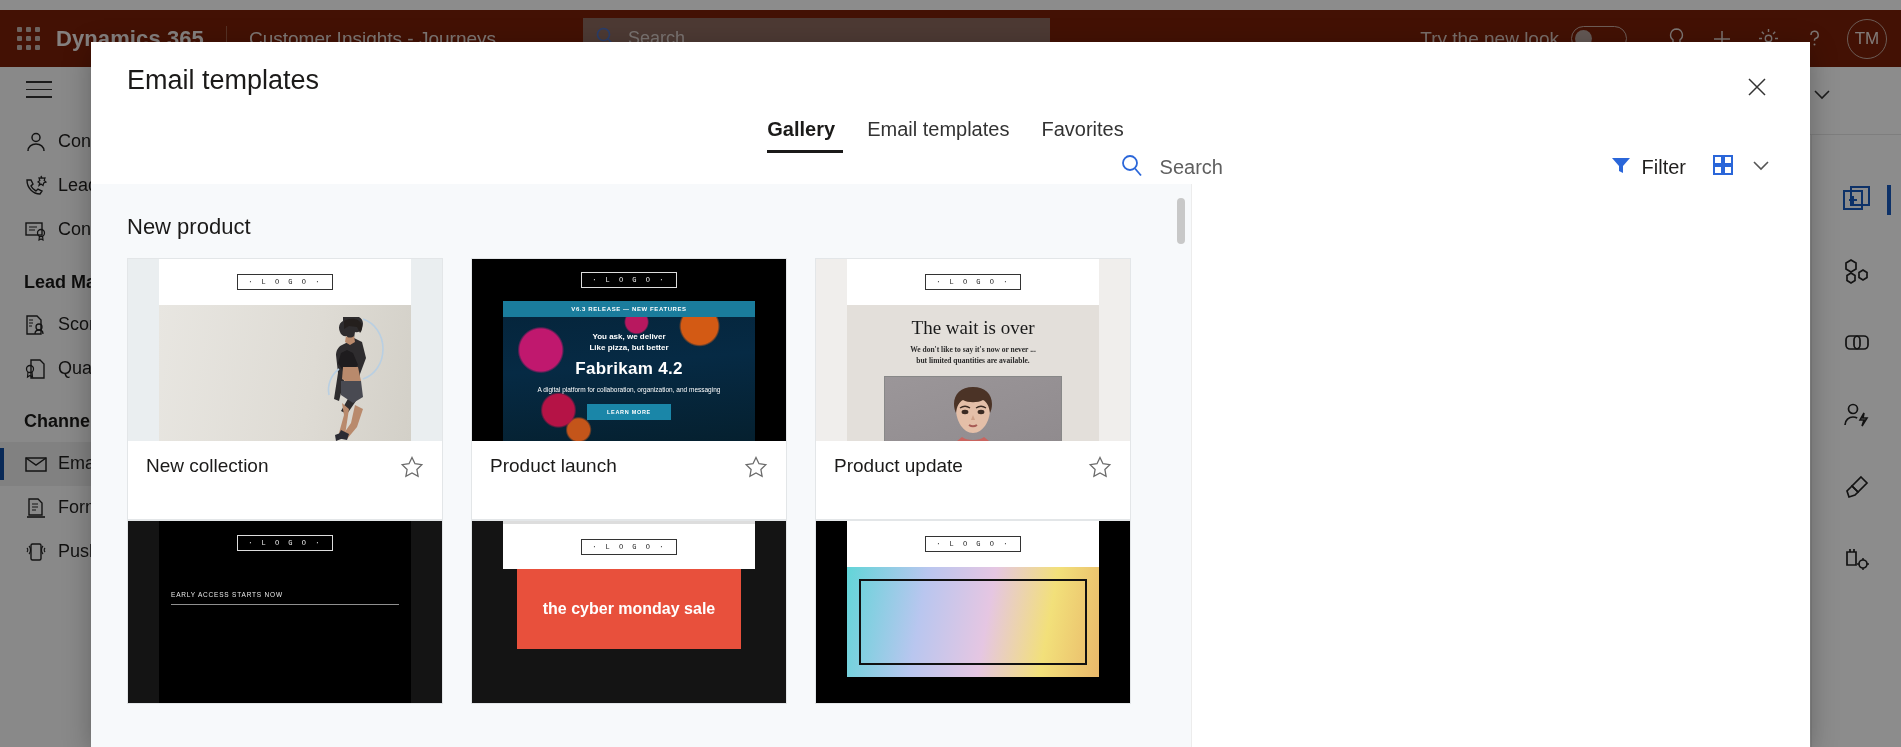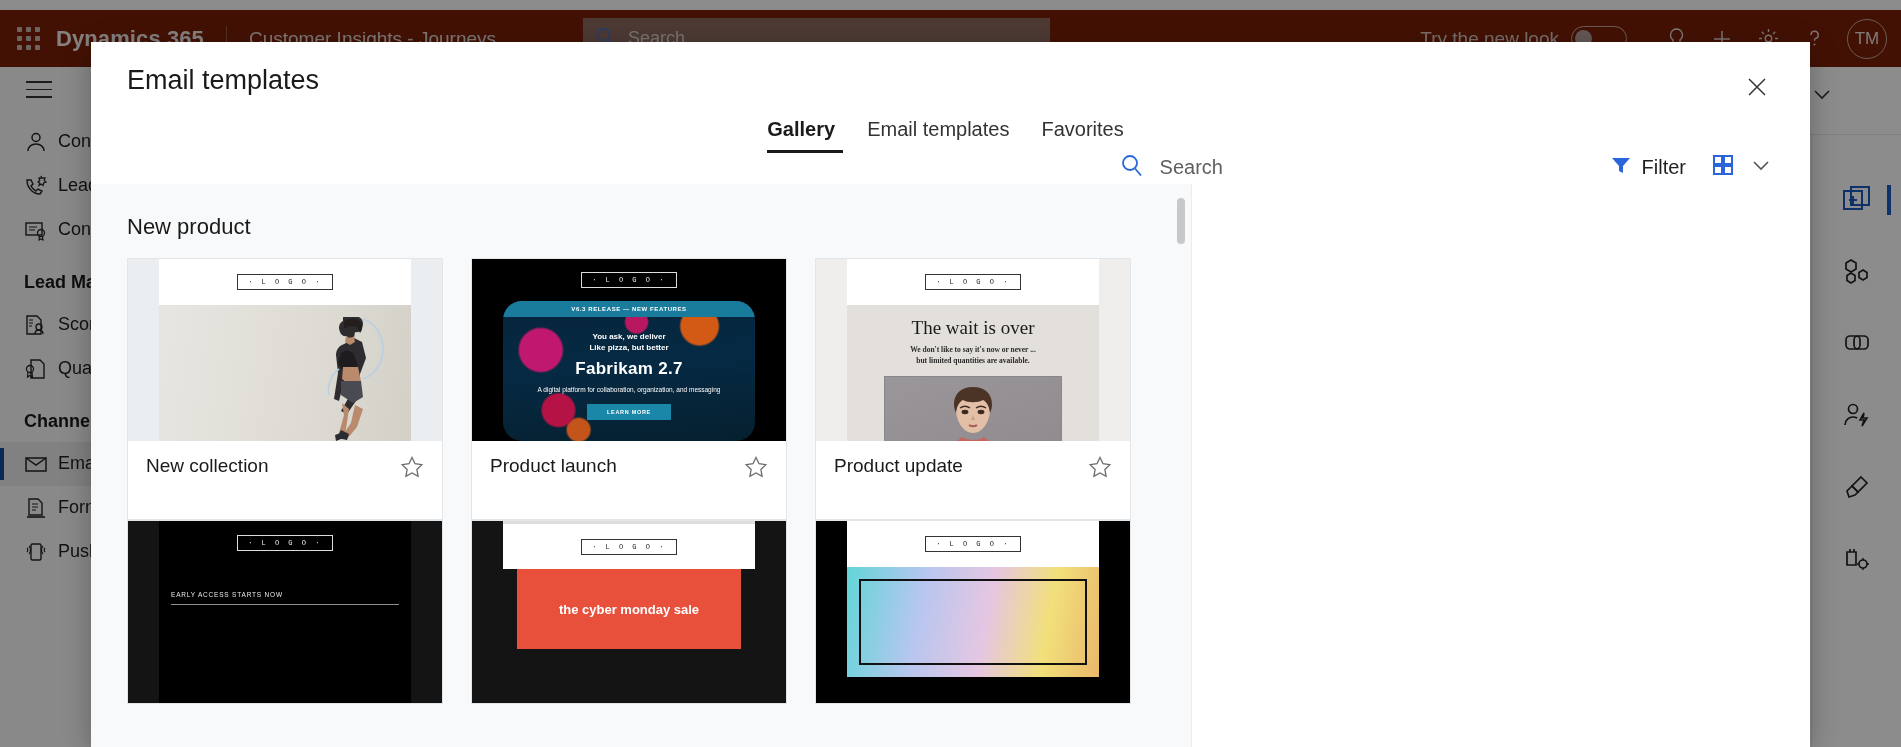--- a/index.html
+++ b/index.html
@@ -222,21 +222,20 @@
   .th2 { width: 100%; height: 100%; background: #000; }
   .th2-top { height: 42px; display: flex; align-items: center; justify-content: center; }
   .th2-body {
     margin: 0 31px; height: 140px; position: relative; overflow: hidden;
     background: radial-gradient(circle at 15% 35%, #c0186e 0 9%, transparent 10%),
                 radial-gradient(circle at 78% 18%, #d35a14 0 8%, transparent 9%),
                 radial-gradient(circle at 53% 15%, #b8185f 0 6%, transparent 7%),
                 radial-gradient(circle at 22% 78%, #b51346 0 7%, transparent 8%),
                 radial-gradient(circle at 30% 92%, #c4551a 0 5%, transparent 6%),
                 linear-gradient(175deg,#05243a 0%,#062a44 45%,#05202f 100%);
-    border-radius: 19px;
   }
   .th2-ribbon {
     height: 16px; background: #1a7c9c; color: #fff; font-size: 6px;
     letter-spacing: .6px; display: flex; align-items: center; justify-content: center;
     font-weight: bold;
   }
   .th2-c { text-align: center; color: #fff; padding-top: 14px; }
   .th2-l1 { font-size: 8px; font-weight: bold; line-height: 11px; }
   .th2-l2 { font-size: 17px; font-weight: bold; margin-top: 6px; letter-spacing: .3px; }
   .th2-l3 { font-size: 6.5px; margin-top: 7px; }
@@ -270,21 +269,21 @@
   .th4-top { height: 44px; display: flex; align-items: center; justify-content: center; background:#000; margin: 0 31px;}
   .th4-inner { margin: 0 31px; background: #000; height: 140px; padding-top: 26px; }
   .th4-txt { color: #e9e9e9; font-size: 6.5px; letter-spacing: .8px; padding-left: 12px; }
   .th4-rule { height: 1px; background: #8f8f8f; margin: 6px 12px 0 12px; }
 
   .th5 { width: 100%; height: 100%; background: #141414; }
   .th5-top { background: #fff; height: 48px; display: flex; align-items: center; justify-content: center; margin: 0 31px; border-top: 3px solid #ddd;}
   .th5-band {
     margin: 0 45px; background: #e8503c; height: 80px;
     display: flex; align-items: center; justify-content: center;
-    color: #fff; font-weight: bold; font-size: 13px;
+    color: #fff; font-weight: bold; font-size: 16px;
   }
 
   .th6 { width: 100%; height: 100%; background: #000; }
   .th6-top { background: #fff; height: 46px; display: flex; align-items: center; justify-content: center; margin: 0 31px; }
   .th6-band {
     margin: 0 31px; height: 110px; padding: 12px;
     background: linear-gradient(100deg,#62d5d8 0%,#b9c6ef 30%,#e5c6e2 55%,#f2e07a 78%,#e9b86a 100%);
   }
   .th6-frame { width: 100%; height: 100%; border: 2px solid #111; }
 
@@ -635,21 +634,21 @@
                   <div class="th2-top">
                       <span class="th-logo light">· L O G O ·</span>
                     </div>
                   <div class="th2-body">
                     <div class="th2-ribbon">V6.3 RELEASE — NEW FEATURES</div>
                     <div class="th2-c">
                       <div class="th2-l1">
                         <span>You ask, we deliver</span><br>
                         <span>Like pizza, but better</span>
                       </div>
-                      <div class="th2-l2">Fabrikam 2.7</div>
+                      <div class="th2-l2">Fabrikam 4.2</div>
                       <div class="th2-l3">A digital platform for collaboration, organization, and messaging</div>
                       <div class="th2-cta">LEARN MORE</div>
                     </div>
                   </div>
                 </div>
               </div>
               <div class="card-foot">
                 <span class="card-name">Product launch</span>
                 <span class="star">
                   <svg width="24" height="24" viewBox="0 0 24 24">

